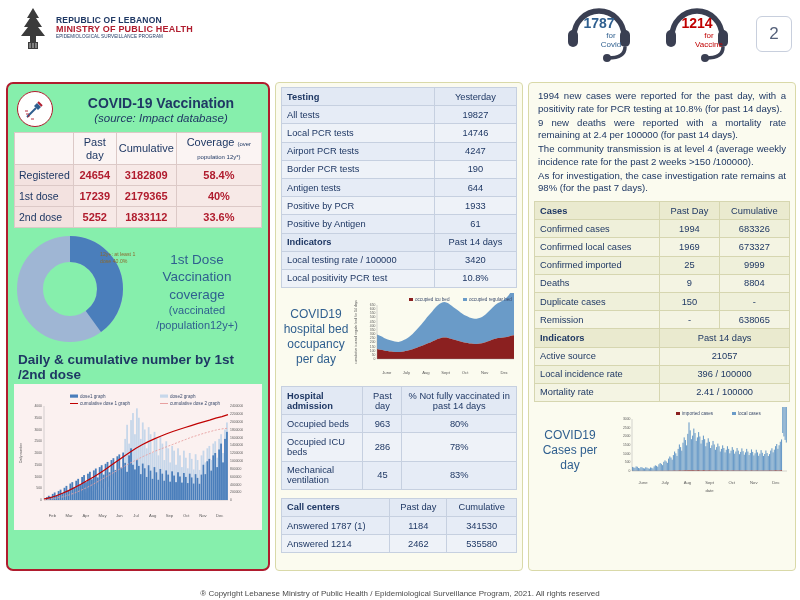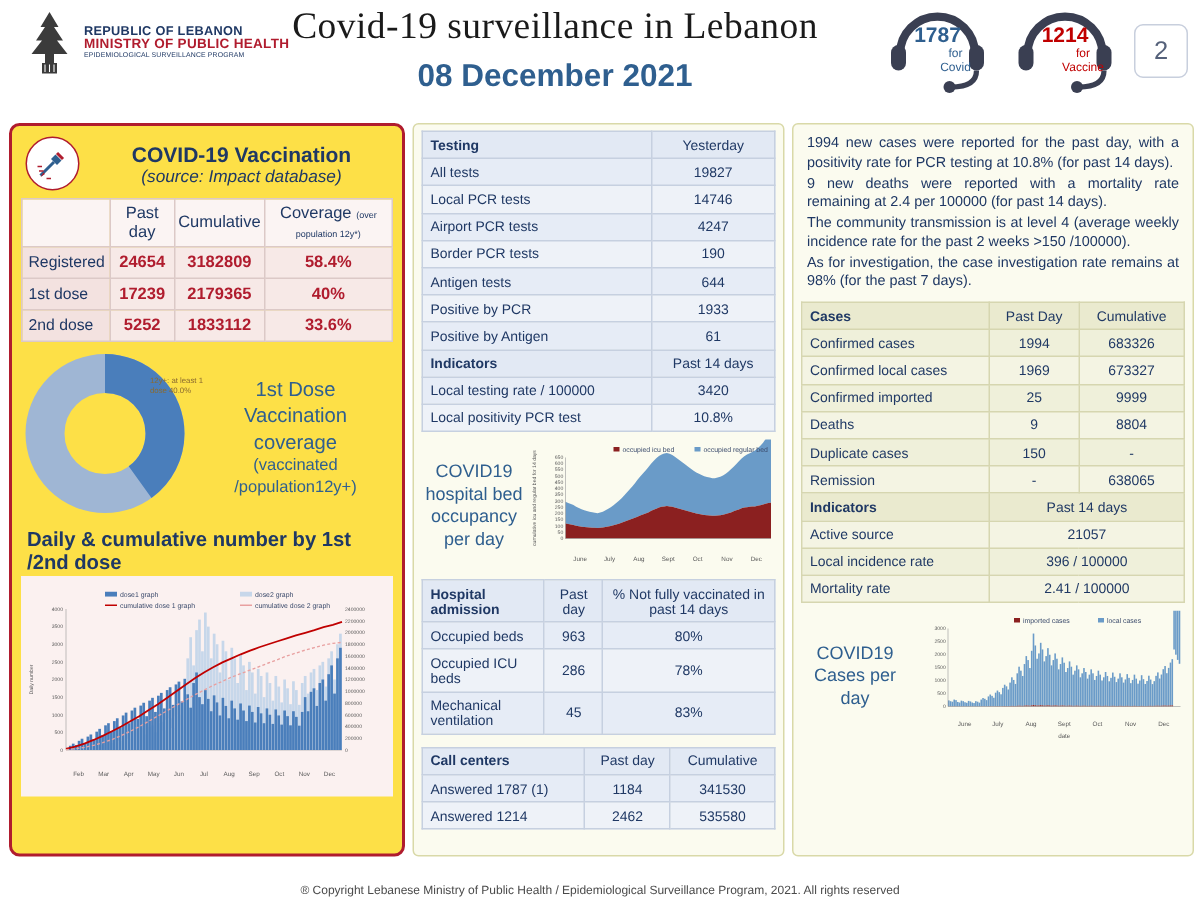--- a/index.html
+++ b/index.html
@@ -18,39 +18,39 @@
   .cedar { width: 34px; height: 44px; flex: 0 0 34px; }
   .logo-text { margin-left: 6px; line-height: 1.05; }
   .logo-l1 { font-size: 8.5px; font-weight: bold; color: #1f3864; letter-spacing: .2px; }
   .logo-l2 { font-size: 9px; font-weight: bold; color: #b01c2e; letter-spacing: .2px; }
   .logo-l3 { font-size: 4.6px; color: #1f3864; letter-spacing: .1px; margin-top: 1px; }
 
   .title-block { position: absolute; left: 150px; top: 4px; width: 440px; text-align: center; }
   .main-title { font-family: "Liberation Serif", serif; font-size: 25px; color: #1a1a1a; letter-spacing: .3px; }
   .sub-title { font-size: 21px; font-weight: bold; color: #2f5f8f; margin-top: 7px; }
 
-  .hotlines { position: absolute; right: 8px; top: 2px; display: flex; align-items: center; gap: 7px; }
+  .hotlines { position: absolute; right: 8px; top: 2px; display: flex; align-items: center; gap: 20px; }
   .headset { position: relative; width: 78px; height: 62px; }
   .headset svg { position: absolute; left: 0; top: 0; }
   .hs-text { position: absolute; left: 0; top: 0; width: 78px; height: 62px;
              display: flex; flex-direction: column; align-items: center; justify-content: center; }
   .hs-num { font-size: 14px; font-weight: bold; line-height: 1.05; }
   .hs-l { font-size: 8px; line-height: 1.15; margin-left: 24px; }
   .blue { color: #2f5f8f; } .red { color: #c00000; }
   .pagebox { width: 36px; height: 36px; border: 1px solid #c8cfdd; border-radius: 6px;
              display: flex; align-items: center; justify-content: center;
              font-size: 17px; color: #55617a; margin-top: 2px; }
 
   
   .body-area { display: flex; padding: 0 6px; gap: 5px; height: 498px; }
   .col-left  { width: 264px; }
   .col-mid   { width: 248px; }
   .col-right { width: 268px; }
 
-  .panel-red { border: 2px solid #b01c2e; border-radius: 7px; background: #fde047;
+  .panel-red { border: 2px solid #b01c2e; border-radius: 7px; background: #86efac;
                height: 489px; padding: 5px 6px; position: relative; }
   .panel-yellow { border: 1px solid #d9d9a8; border-radius: 4px; background: #fbfbef;
                   height: 489px; padding: 4px 5px; }
 
   
   .vac-head { display: flex; align-items: center; gap: 7px; padding: 2px 0 5px 3px; }
   .syringe-circle { width: 36px; height: 36px; border-radius: 50%; border: 1.5px solid #b01c2e;
                     background: #fff; flex: 0 0 36px; display: flex; align-items: center; justify-content: center; }
   .vac-titles { text-align: center; flex: 1; }
   .vac-t1 { font-size: 14px; font-weight: bold; color: #1f3864; }
@@ -117,24 +117,20 @@
       <path d="M12 36 h10 v7 h-10 z" fill="#3b3b3b"></path>
       <path d="M14 37 v5 M17 37 v5 M20 37 v5" stroke="#fff" stroke-width=".7"></path>
     </svg>
     <div class="logo-text">
       <div class="logo-l1">REPUBLIC OF LEBANON</div>
       <div class="logo-l2">MINISTRY OF PUBLIC HEALTH</div>
       <div class="logo-l3">EPIDEMIOLOGICAL SURVEILLANCE PROGRAM</div>
     </div>
   </div>
 
-  <div class="title-block">
-    <div class="main-title">Covid-19 surveillance in Lebanon</div>
-    <div class="sub-title">08 December 2021</div>
-  </div>
 
   <div class="hotlines">
     <div class="headset">
       <svg width="78" height="62" viewBox="0 0 78 62">
         <path d="M14 34 a25 25 0 0 1 50 0" stroke="#3a3f52" stroke-width="5.5" fill="none"></path>
         <rect x="8" y="28" width="10" height="17" rx="5" fill="#3a3f52"></rect>
         <rect x="60" y="28" width="10" height="17" rx="5" fill="#3a3f52"></rect>
         <path d="M65 45 q0 11 -17 11" stroke="#3a3f52" stroke-width="3.5" fill="none"></path>
         <circle cx="47" cy="56" r="4" fill="#3a3f52"></circle>
       </svg>

